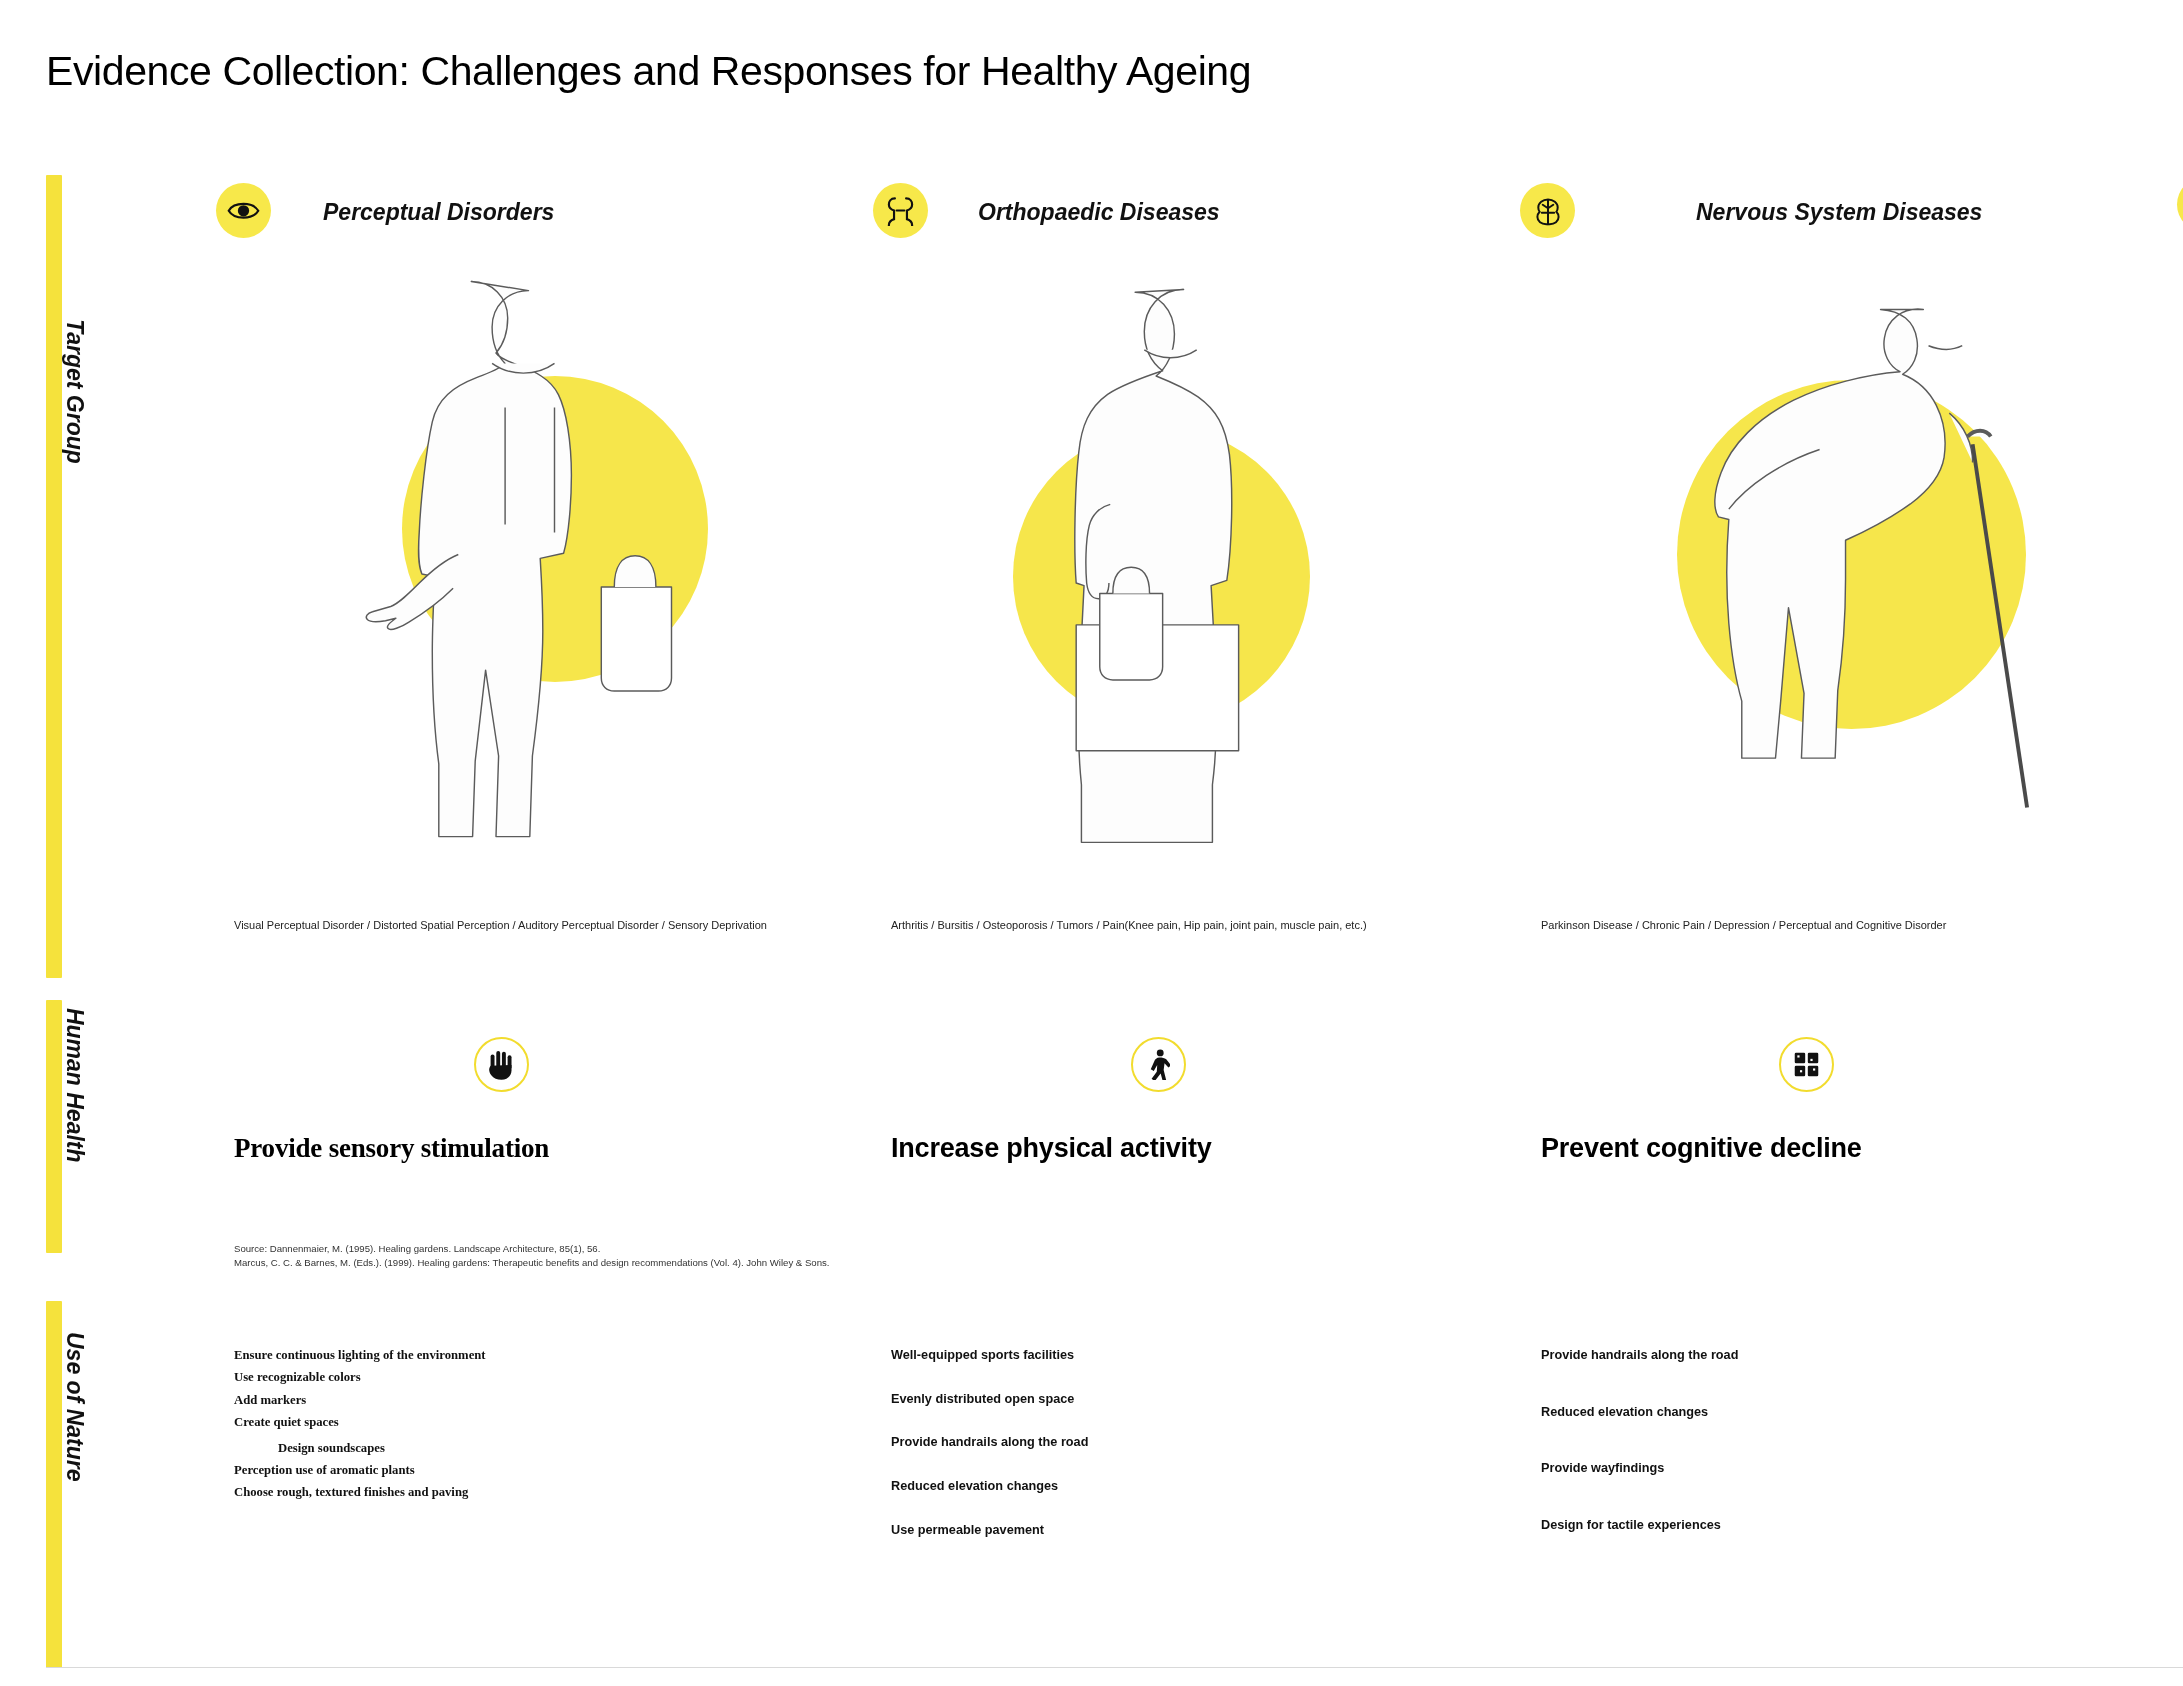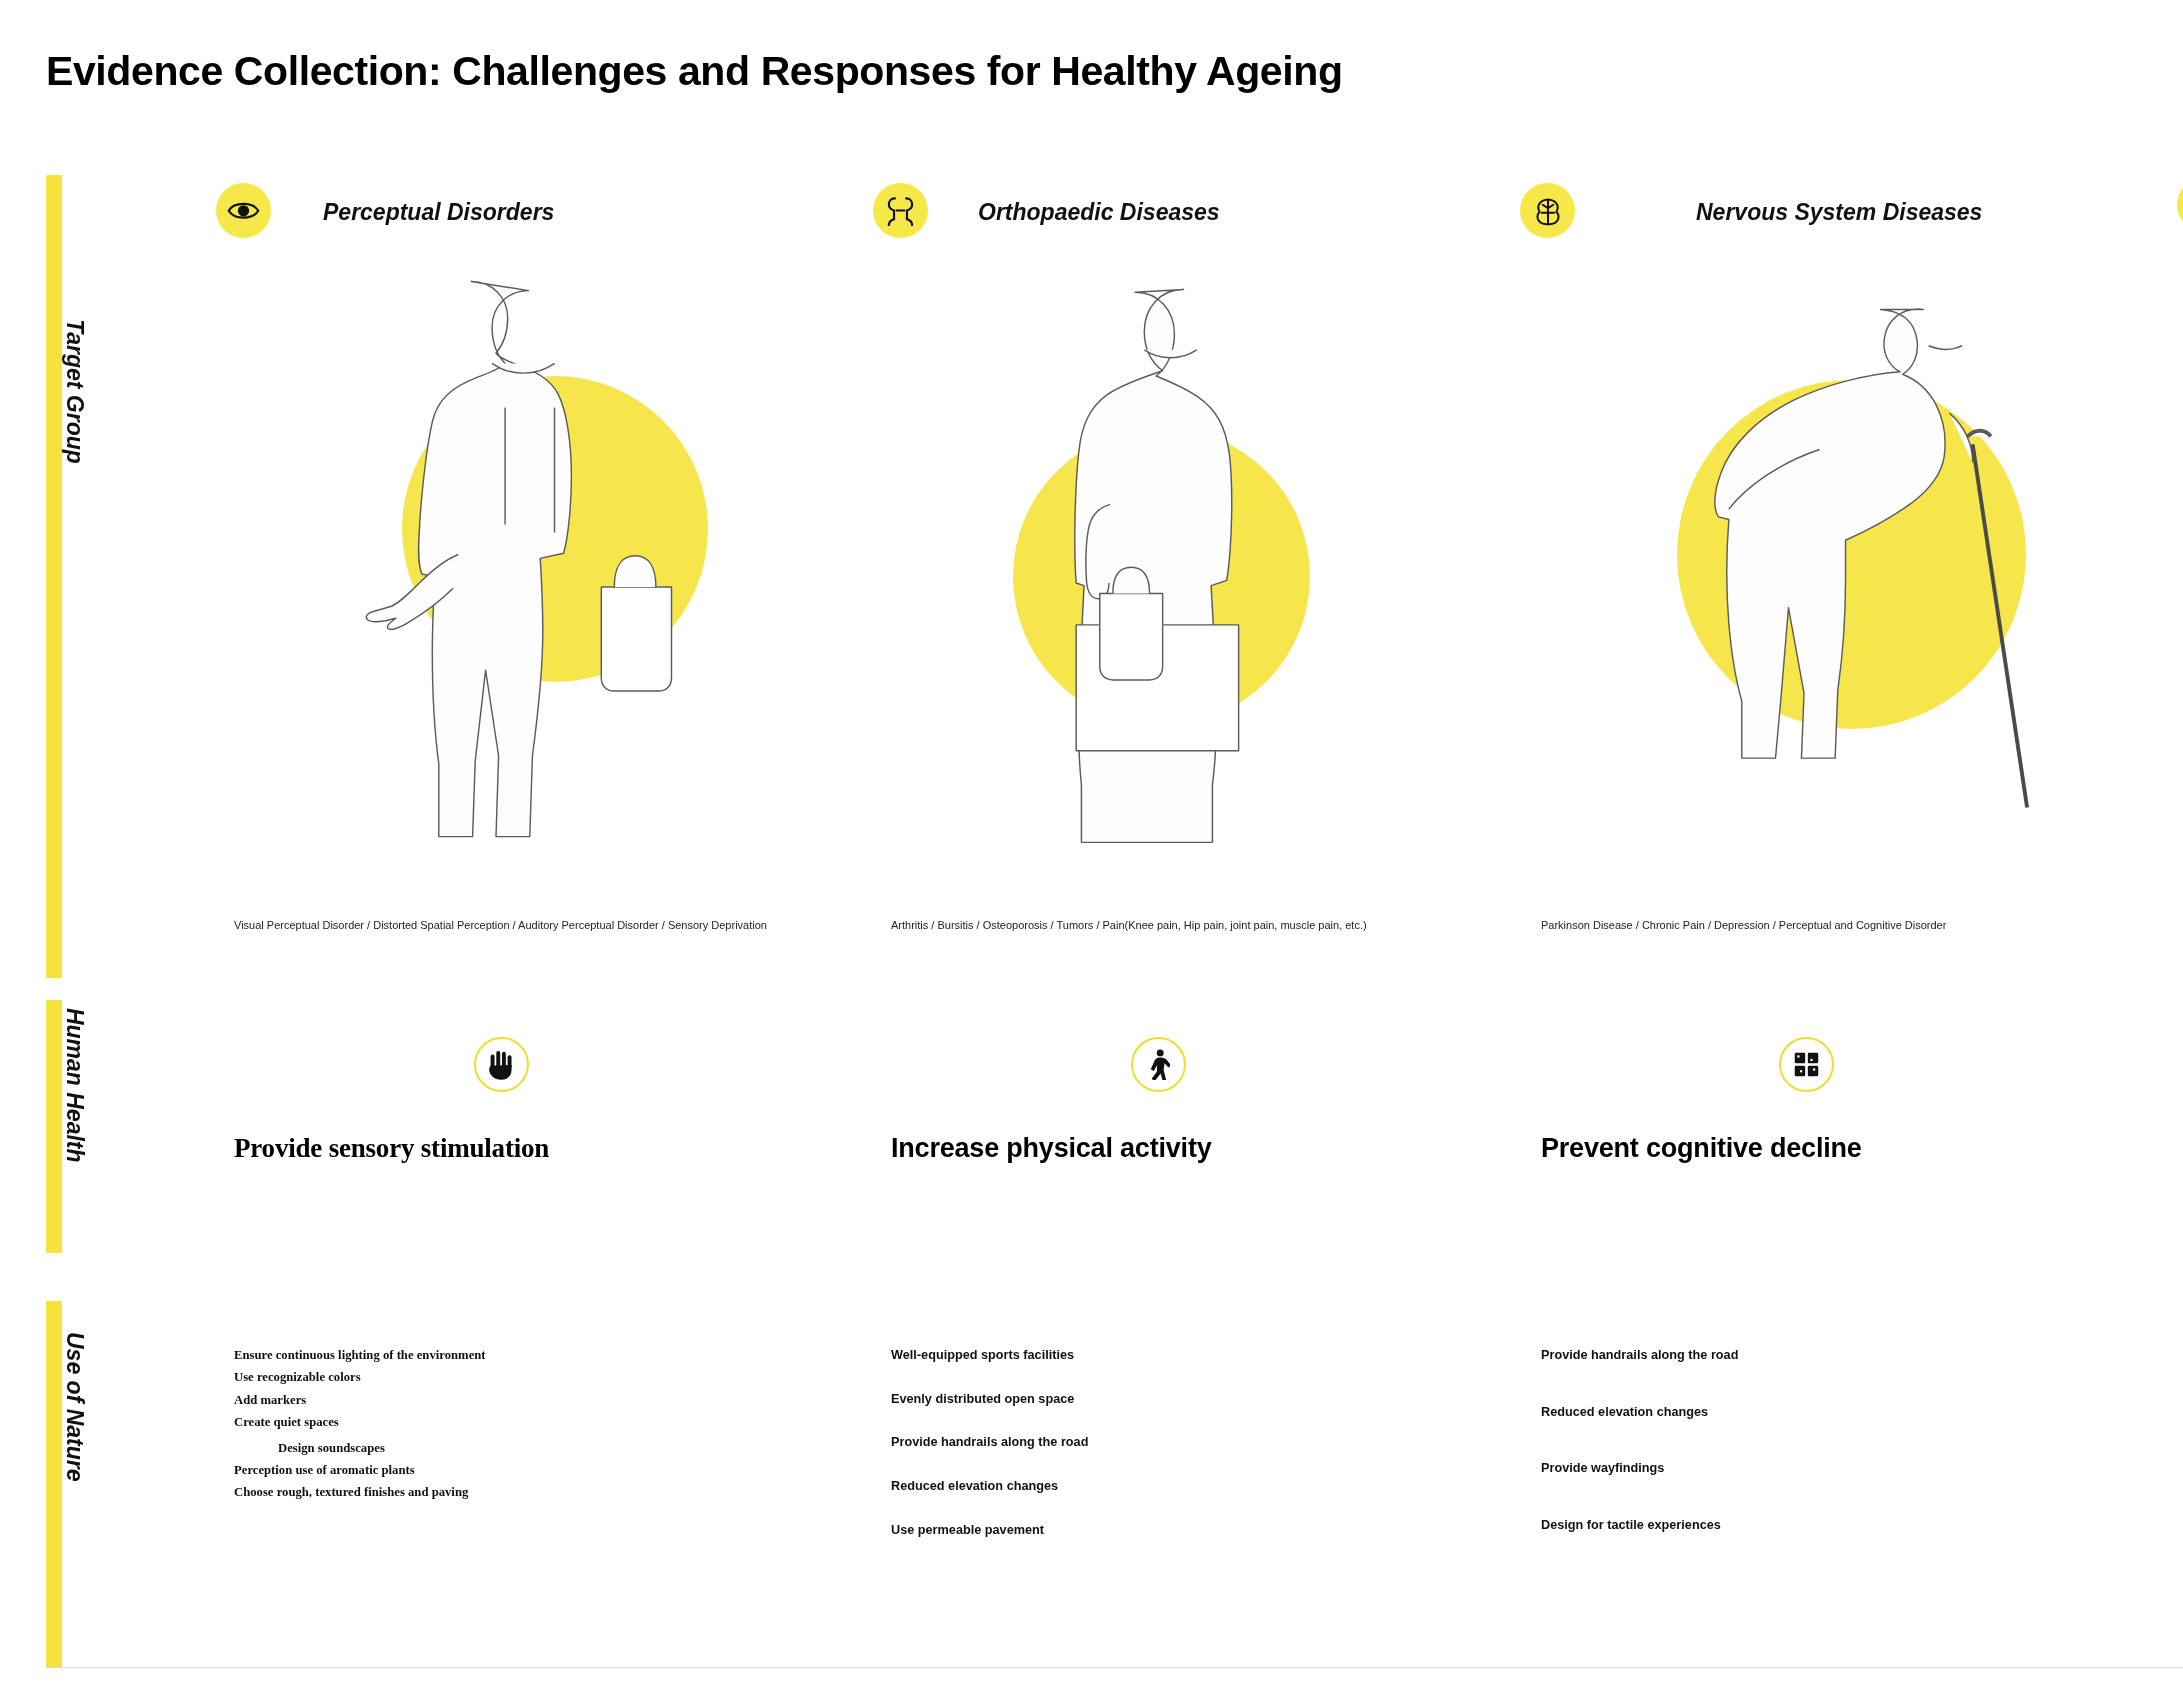--- a/index.html
+++ b/index.html
@@ -17,21 +17,21 @@
   .page {
     position: relative;
     width: 3457px; height: 1687px;
     padding: 0;
   }
   
   .title {
     position: absolute;
     left: 46px; top: 48px;
     font-size: 41px;
-    font-weight: bold;
+    font-weight: normal;
     letter-spacing: -0.4px;
     color: #000;
     white-space: nowrap;
   }
 
   
   .rail {
     position: absolute;
     left: 46px;
     width: 15.7px;
@@ -315,17 +315,19 @@
     
 
     
 
     
     
 
     
   </div>
 
+  <div class="src-note" style="left:234px; top:1242px; white-space: pre-line;">Source: Dannenmaier, M. (1995). Healing gardens. Landscape Architecture, 85(1), 56.
+Marcus, C. C. &amp; Barnes, M. (Eds.). (1999). Healing gardens: Therapeutic benefits and design recommendations (Vol. 4). John Wiley &amp; Sons.</div>
 
   <div class="divider" style="top:1667px;"></div>
 
 </div>
 
 
 </body></html>

